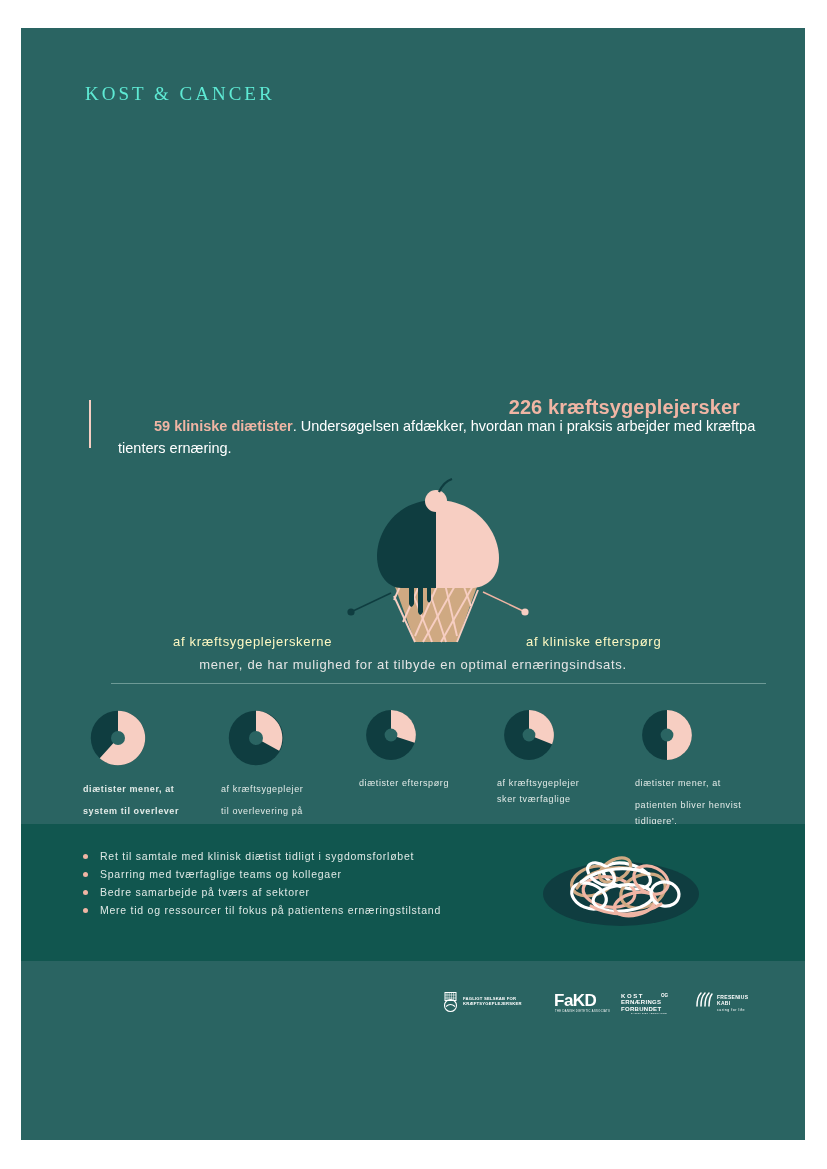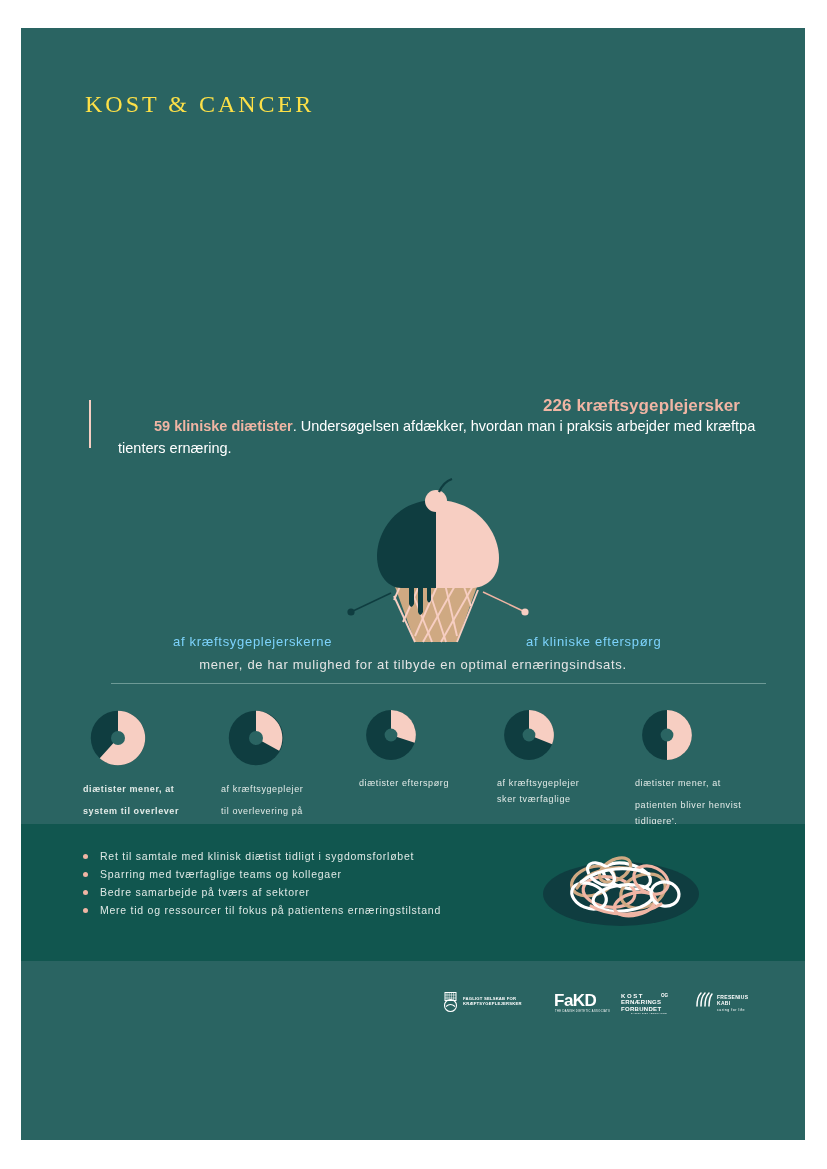--- a/index.html
+++ b/index.html
@@ -20,25 +20,25 @@
     width: 784px;
     height: 1112px;
     background: #2a6462;
     overflow: hidden;
   }
 
   
   #header-title {
     position: absolute;
     left: 64px;
-    top: 63px;
+    top: 55px;
     font-family: "Liberation Serif", serif;
-    font-size: 24px;
+    font-size: 19px;
     letter-spacing: 3.0px;
-    color: #fde047;
+    color: #5eead4;
     white-space: nowrap;
   }
 
   
   #intro-block {
     position: absolute;
     left: 68px;
     top: 368px;
     width: 665px;
   }
@@ -47,21 +47,21 @@
     left: 0px;
     top: 4px;
     width: 2px;
     height: 48px;
     background: #f7cec2;
   }
   #intro-lead {
     position: absolute;
     right: 14px;
     top: 0px;
-    font-size: 17px;
+    font-size: 20px;
     font-weight: bold;
     color: #f0b5a4;
     white-space: nowrap;
     letter-spacing: 0.1px;
   }
   #intro-body {
     position: absolute;
     left: 14px;
     top: 19px;
     width: 648px;
@@ -76,21 +76,21 @@
     font-weight: bold;
   }
 
   
   #icecream { position: absolute; left: 310px; top: 450px; width: 220px; height: 175px; }
 
   
   .cone-caption {
     position: absolute;
     font-size: 13px;
-    color: #7dd3fc;
+    color: #fef9c3;
     letter-spacing: 0.7px;
     white-space: nowrap;
   }
   #cap-left  { left: 152px; top: 606px; }
   #cap-right { left: 505px; top: 606px; }
   #cap-bottom {
     position: absolute;
     left: 0; right: 0;
     top: 629px;
     text-align: center;

